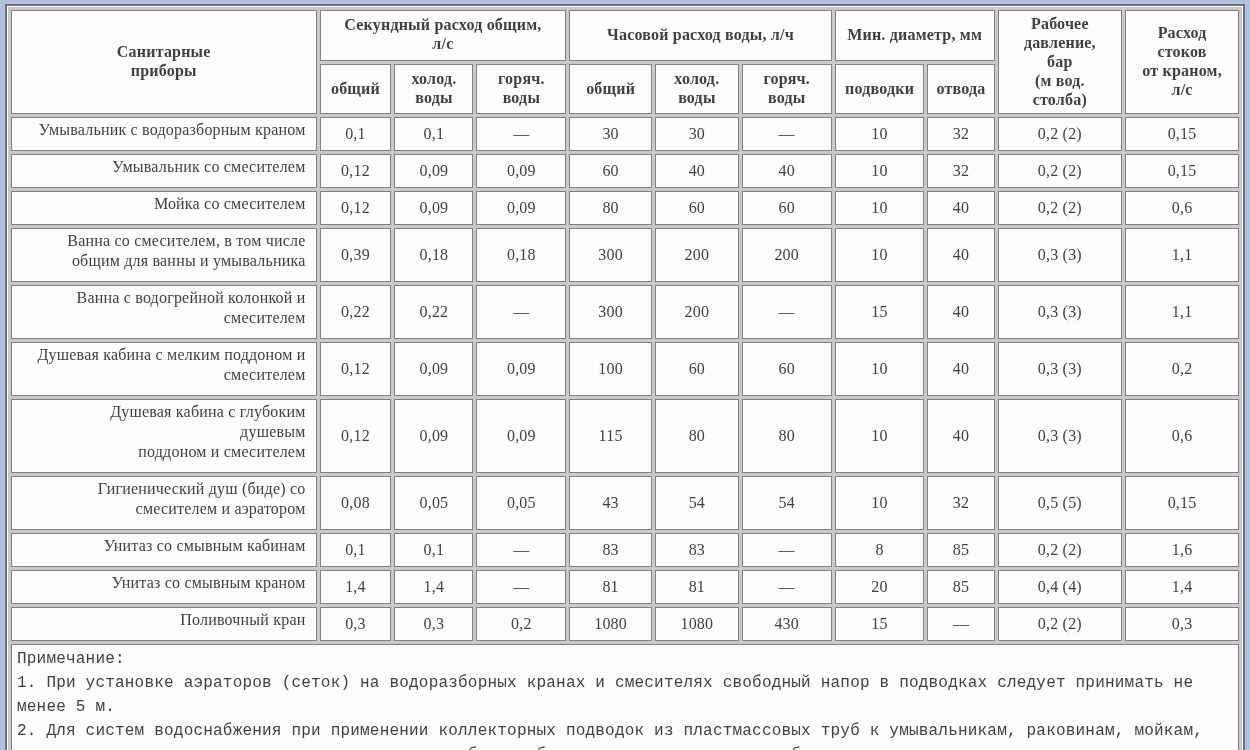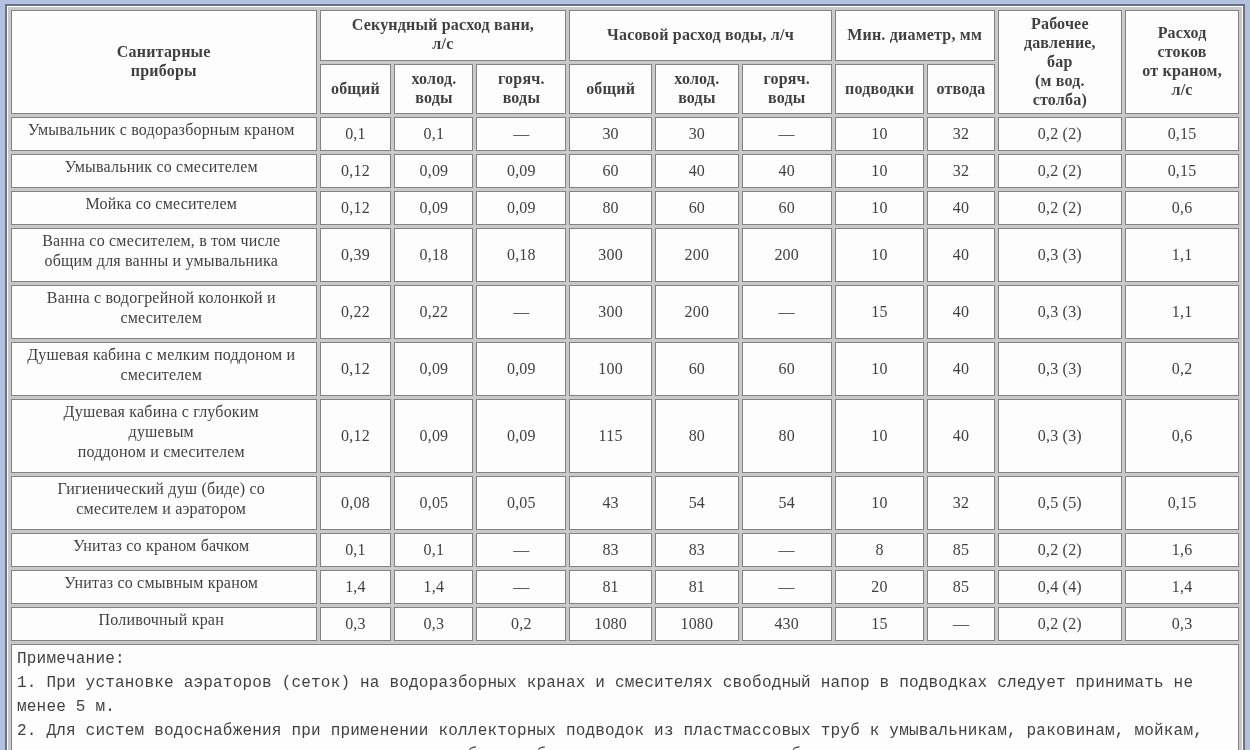--- a/index.html
+++ b/index.html
@@ -38,21 +38,21 @@
     overflow: hidden;
   }
   th {
     font-weight: bold;
     text-align: center;
     line-height: 1.18;
     white-space: pre-line;
     padding: 4px 2px;
   }
   td.name {
-    text-align: center;
+    text-align: right;
     padding: 2px 10px 10px 5px;
     line-height: 1.25;
     white-space: pre-line;
   }
   td.val {
     text-align: center;
     padding: 5px 2px;
   }
   td.notes {
     text-align: left;
@@ -80,21 +80,21 @@
       <col style="width:7.5%">
       <col style="width:7.5%">
       <col style="width:5.6%">
       <col style="width:10.4%">
       <col style="width:9.5%">
     </colgroup>
     <thead>
       <tr>
         <th rowspan="2">Санитарные
 приборы</th>
-        <th colspan="3">Секундный расход вани,
+        <th colspan="3">Секундный расход общим,
 л/с</th>
         <th colspan="3">Часовой расход воды, л/ч</th>
         <th colspan="2">Мин. диаметр, мм</th>
         <th rowspan="2">Рабочее
 давление,
 бар
 (м вод.
 столба)</th>
         <th rowspan="2">Расход
 стоков
@@ -217,21 +217,21 @@
           <td class="val">0,05</td>
           <td class="val">43</td>
           <td class="val">54</td>
           <td class="val">54</td>
           <td class="val">10</td>
           <td class="val">32</td>
           <td class="val">0,5 (5)</td>
           <td class="val">0,15</td>
         </tr>
         <tr>
-          <td class="name">Унитаз со краном бачком</td>
+          <td class="name">Унитаз со смывным кабинам</td>
           <td class="val">0,1</td>
           <td class="val">0,1</td>
           <td class="val">—</td>
           <td class="val">83</td>
           <td class="val">83</td>
           <td class="val">—</td>
           <td class="val">8</td>
           <td class="val">85</td>
           <td class="val">0,2 (2)</td>
           <td class="val">1,6</td>

